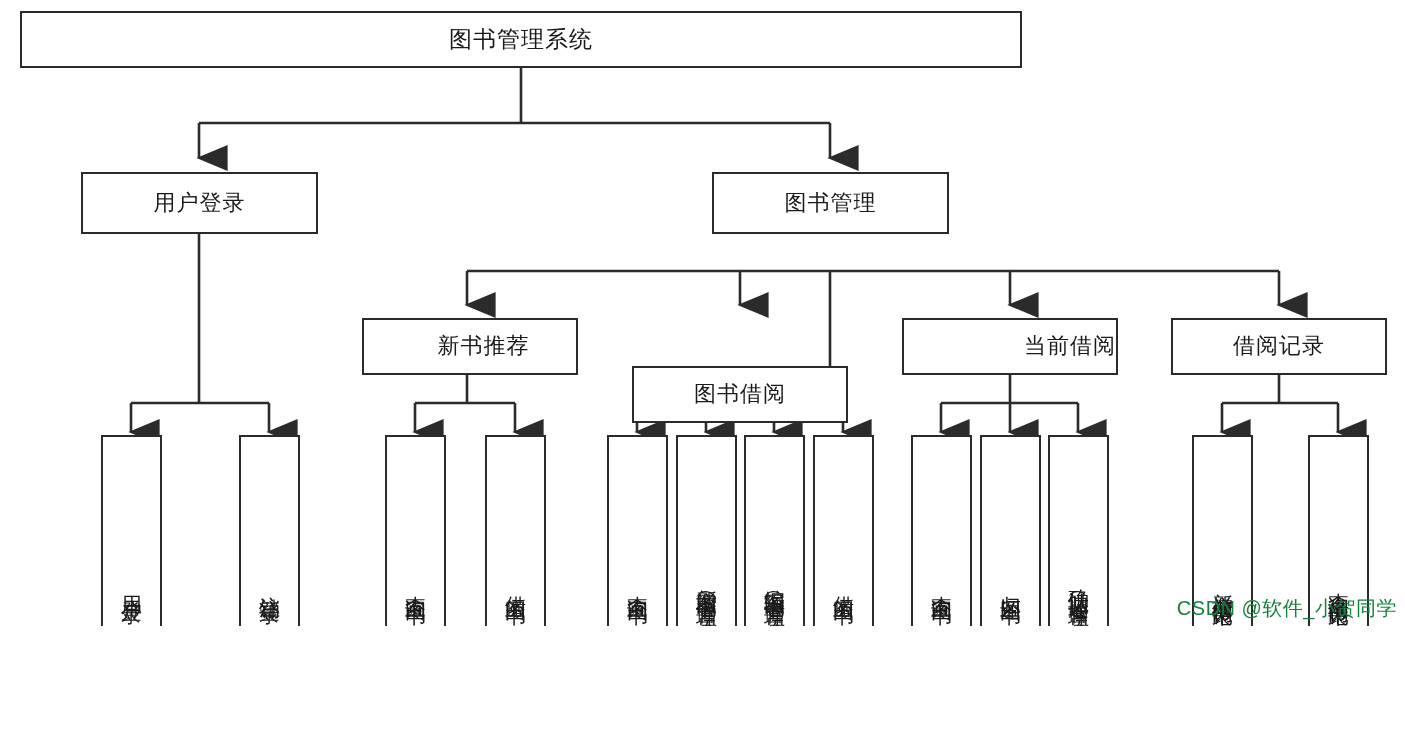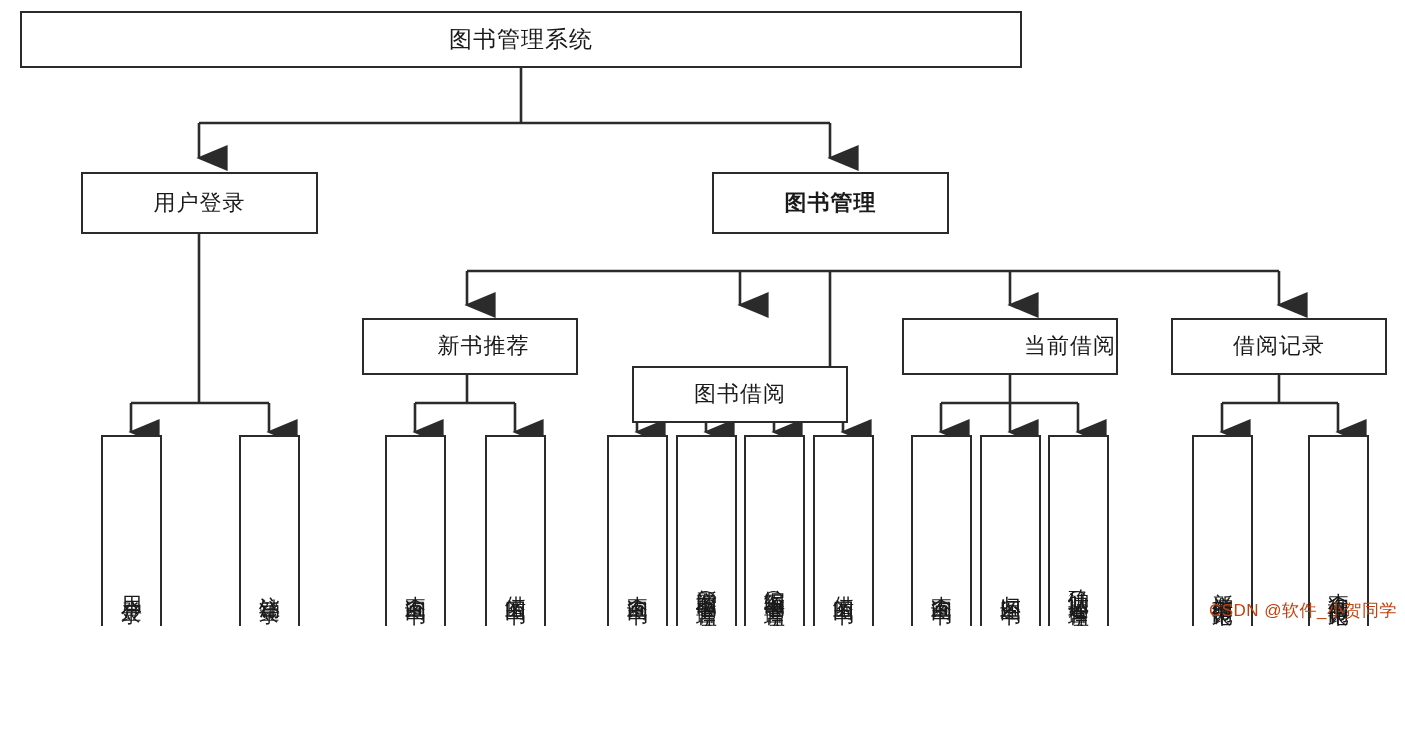--- a/index.html
+++ b/index.html
@@ -54,22 +54,22 @@
     display: block;
     white-space: nowrap;
   }
   .node.root {
     font-size: 23px;
   }
   #watermark {
     position: absolute;
     right: 8px;
     bottom: 4px;
-    font-size: 17px;
-    color: #c2410c;
+    font-size: 20px;
+    color: #15803d;
     z-index: 5;
     white-space: nowrap;
     letter-spacing: 0.5px;
   }
 </style>
 </head>
 <body>
 
 <div id="canvas">
 
@@ -125,21 +125,21 @@
     </g>
   </svg>
 
   <div class="node h root" style="left:20px; top:11px; width:1002px; height:57px;">
     <span>图书管理系统</span>
   </div>
 
   <div class="node h" style="left:81px; top:172px; width:237px; height:62px;">
     <span>用户登录</span>
   </div>
-  <div class="node h" style="left:712px; top:172px; width:237px; height:62px;font-weight:bold;">
+  <div class="node h" style="left:712px; top:172px; width:237px; height:62px;">
     <span>图书管理</span>
   </div>
 
   <div class="node h" style="left:362px; top:318px; width:216px; height:57px;padding-left:27px;">
     <span>新书推荐</span>
   </div>
   <div class="node h" style="left:632px; top:318px; width:216px; height:57px;margin-top:48px;">
     <span>图书借阅</span>
   </div>
   <div class="node h" style="left:902px; top:318px; width:216px; height:57px;justify-content:flex-end;">

